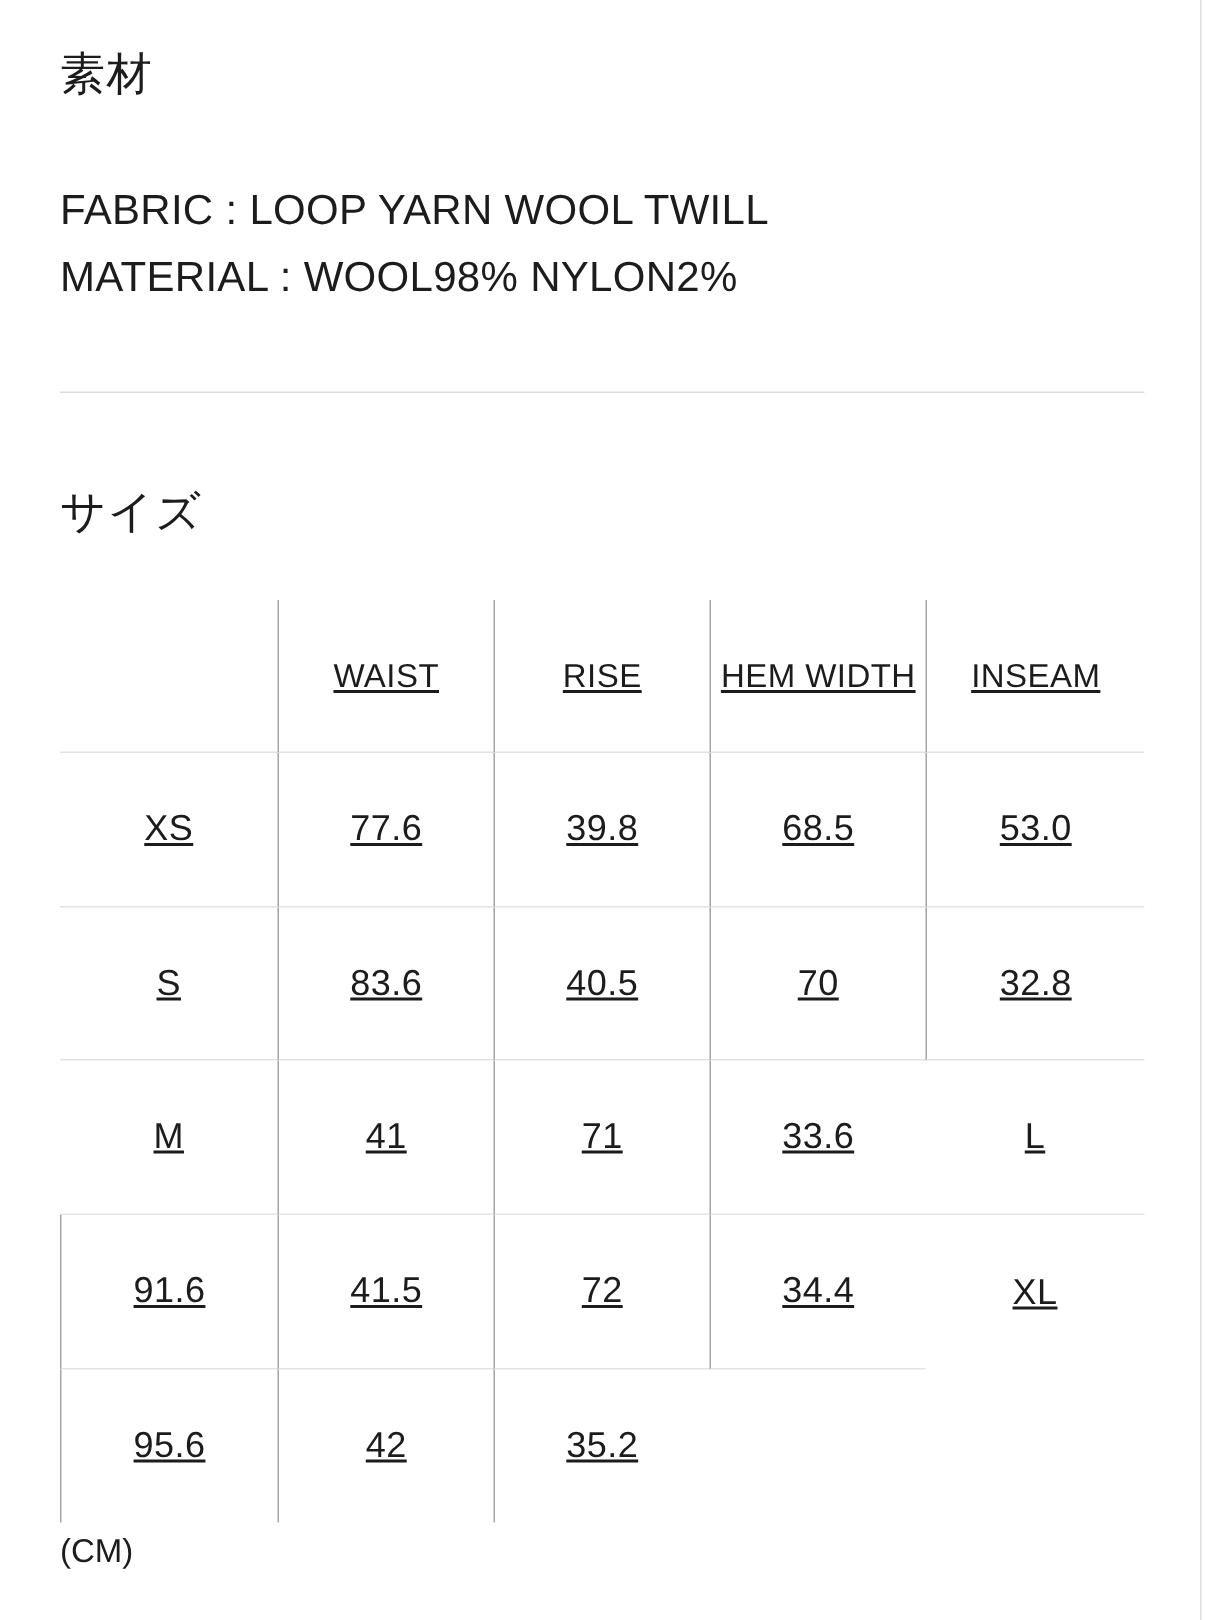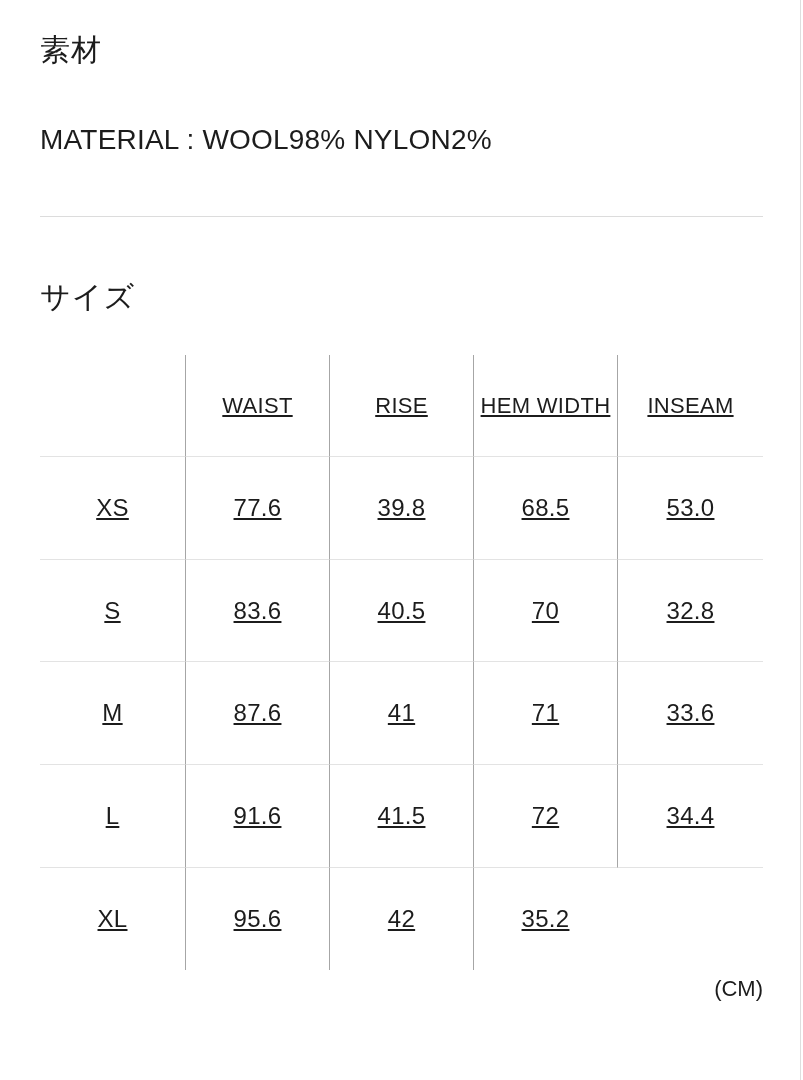--- a/index.html
+++ b/index.html
@@ -54,33 +54,33 @@
     align-items: center;
     justify-content: center;
     font-size: 24px;
     letter-spacing: 0.3px;
   }
   .cell.head { font-size: 22px; }
   .cell.vline { border-left: 1px solid #a6a6a6; }
   .cell.hline { border-bottom: 1px solid #e3e3e3; }
   .unit-note {
     margin: 7px 40px 0 40px;
-    text-align: right;
     font-size: 22px;
     line-height: 24px;
   }
 </style>
 </head>
 <body>
 
 <div class="page-edge"></div>
 
 <section>
   <h2 class="section-heading">素材</h2>
   <div class="material-lines">
+    <div>FABRIC : LOOP YARN WOOL TWILL</div>
     <div>MATERIAL : WOOL98% NYLON2%</div>
   </div>
 </section>
 
 <hr class="divider">
 
 <section>
   <h2 class="section-heading size-heading">サイズ</h2>
 
   <div class="size-table">
@@ -97,21 +97,20 @@
     <div class="cell hline vline">68.5</div>
     <div class="cell hline vline">53.0</div>
 
     <div class="cell hline">S</div>
     <div class="cell hline vline">83.6</div>
     <div class="cell hline vline">40.5</div>
     <div class="cell hline vline">70</div>
     <div class="cell hline vline">32.8</div>
 
     <div class="cell hline">M</div>
-    <div class="cell hline vline">87.6</div>
     <div class="cell hline vline">41</div>
     <div class="cell hline vline">71</div>
     <div class="cell hline vline">33.6</div>
 
     <div class="cell hline">L</div>
     <div class="cell hline vline">91.6</div>
     <div class="cell hline vline">41.5</div>
     <div class="cell hline vline">72</div>
     <div class="cell hline vline">34.4</div>
 

